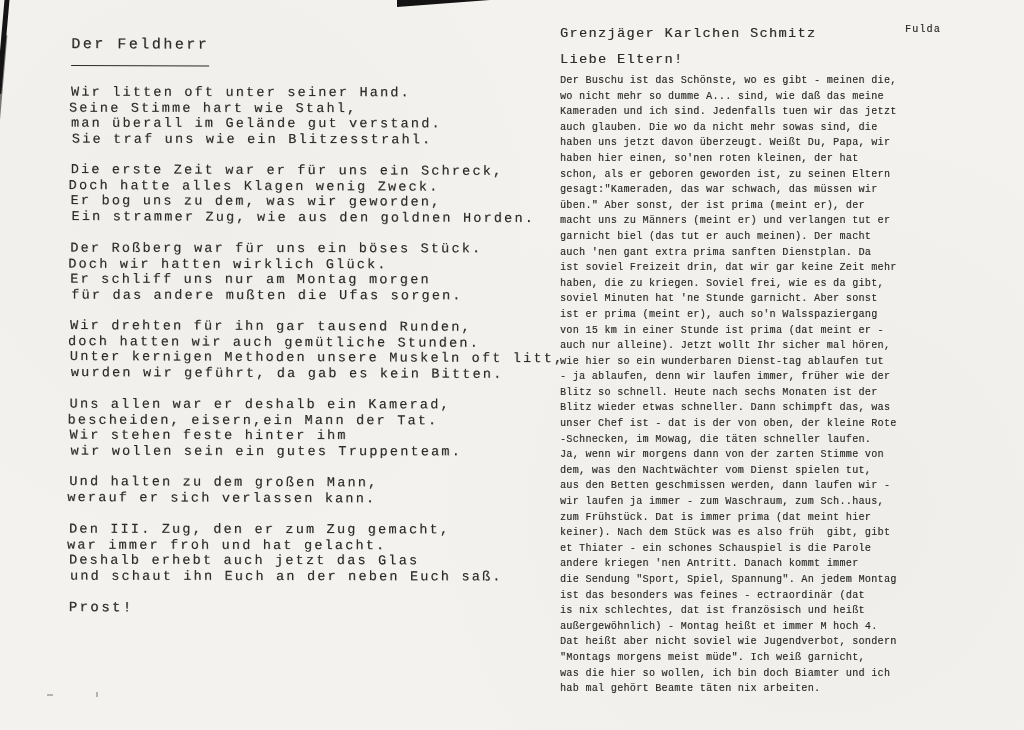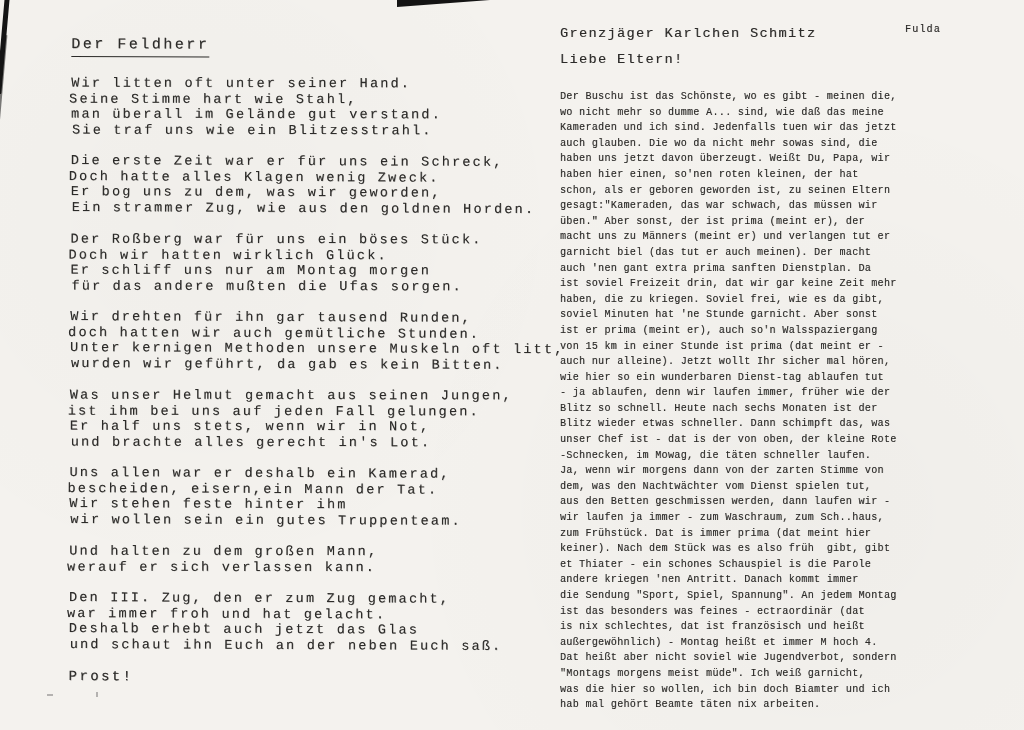--- a/index.html
+++ b/index.html
@@ -43,21 +43,21 @@
 
   
   .left-page{
     position:absolute;left:70px;top:36px;width:460px;
     transform:rotate(0.25deg);
   }
   .poem-title{
     display:inline-block;
     font-size:15px;letter-spacing:2.5px;
     border-bottom:1.5px solid var(--ink);
-    padding-bottom:3px;
+    padding-bottom:12px;
     margin-bottom:18px;
     text-shadow:0.5px 0.4px 0 rgba(44,43,41,0.45);
   }
   .poem .stanza{margin-bottom:16px;}
   .poem .line{
     font-size:13.5px;letter-spacing:2.2px;line-height:15.5px;
   }
   .poem .stanza .line:nth-child(2){transform:translateX(-2px);}
   .poem .stanza .line:nth-child(4){transform:translateX(1px);}
   .poem .stanza:nth-child(odd){transform:rotate(-0.15deg);}
@@ -75,21 +75,21 @@
     font-size:13.5px;letter-spacing:1.4px;
     text-shadow:0.4px 0.3px 0 rgba(44,43,41,0.4);
     text-align:center;
   }
   .letter-head .place{
     position:absolute;left:345px;top:0;
     font-size:10px;letter-spacing:1.2px;
     text-shadow:0.4px 0.3px 0 rgba(44,43,41,0.4);
   }
   .salutation{
-    font-size:13.5px;letter-spacing:1.4px;margin-bottom:22px;
+    font-size:13.5px;letter-spacing:1.4px;margin-bottom:6px;
     text-shadow:0.4px 0.3px 0 rgba(44,43,41,0.4);
   }
   .letter-body .line{
     font-size:10px;letter-spacing:0.35px;line-height:15.6px;
   }
 </style>
 </head>
 <body>
 
 <div class="scan">
@@ -118,26 +118,20 @@
           <div class="line">Der Roßberg war für uns ein böses Stück.</div>
           <div class="line">Doch wir hatten wirklich Glück.</div>
           <div class="line">Er schliff uns nur am Montag morgen</div>
           <div class="line">für das andere mußten die Ufas sorgen.</div>
         </div>
         <div class="stanza">
           <div class="line">Wir drehten für ihn gar tausend Runden,</div>
           <div class="line">doch hatten wir auch gemütliche Stunden.</div>
           <div class="line">Unter kernigen Methoden unsere Muskeln oft litt,</div>
           <div class="line">wurden wir geführt, da gab es kein Bitten.</div>
-        </div>
-        <div class="stanza">
-          <div class="line">Was unser Helmut gemacht aus seinen Jungen,</div>
-          <div class="line">ist ihm bei uns auf jeden Fall gelungen.</div>
-          <div class="line">Er half uns stets, wenn wir in Not,</div>
-          <div class="line">und brachte alles gerecht in's Lot.</div>
         </div>
         <div class="stanza">
           <div class="line">Uns allen war er deshalb ein Kamerad,</div>
           <div class="line">bescheiden, eisern,ein Mann der Tat.</div>
           <div class="line">Wir stehen feste hinter ihm</div>
           <div class="line">wir wollen sein ein gutes Truppenteam.</div>
         </div>
         <div class="stanza">
           <div class="line">Und halten zu dem großen Mann,</div>
           <div class="line">werauf er sich verlassen kann.</div>

